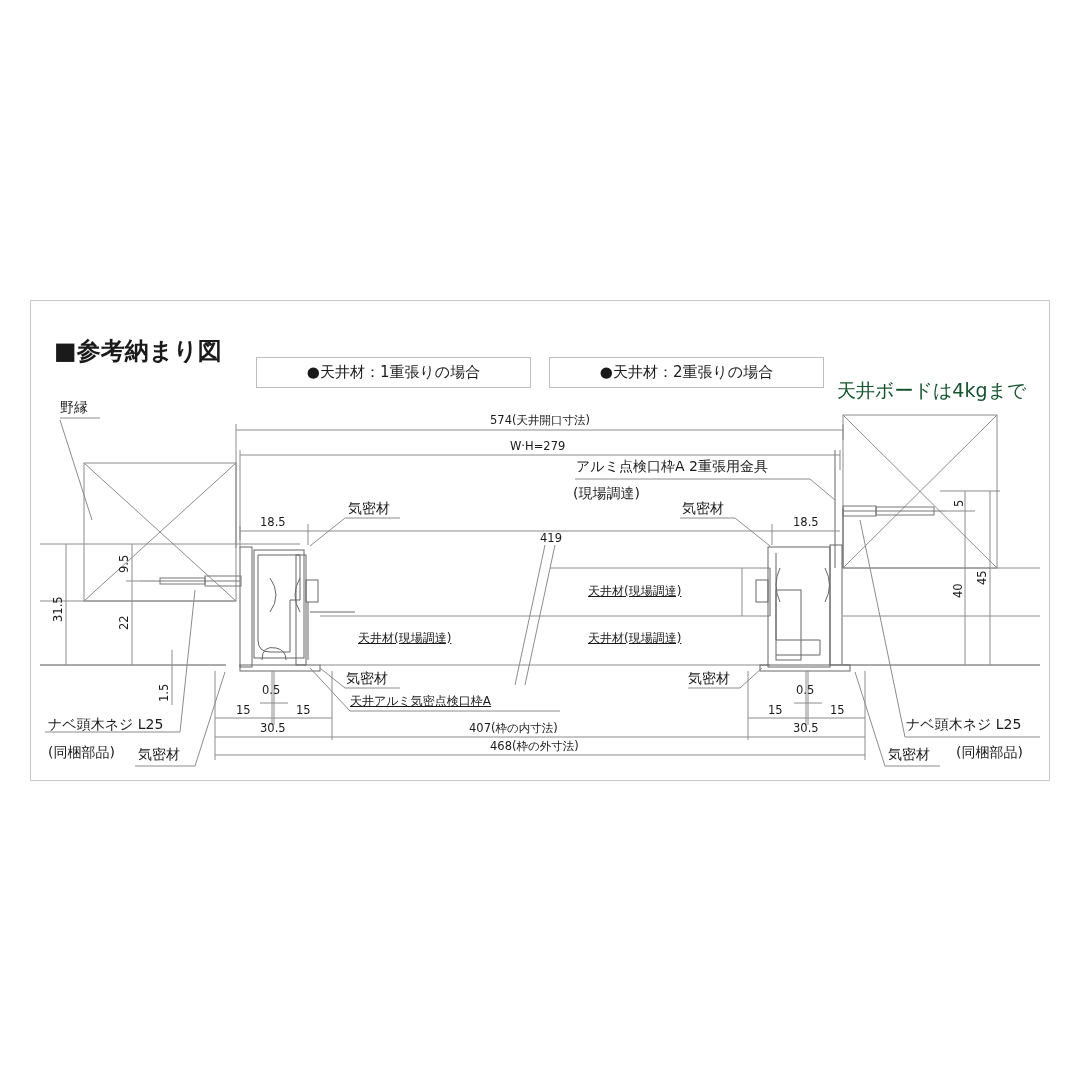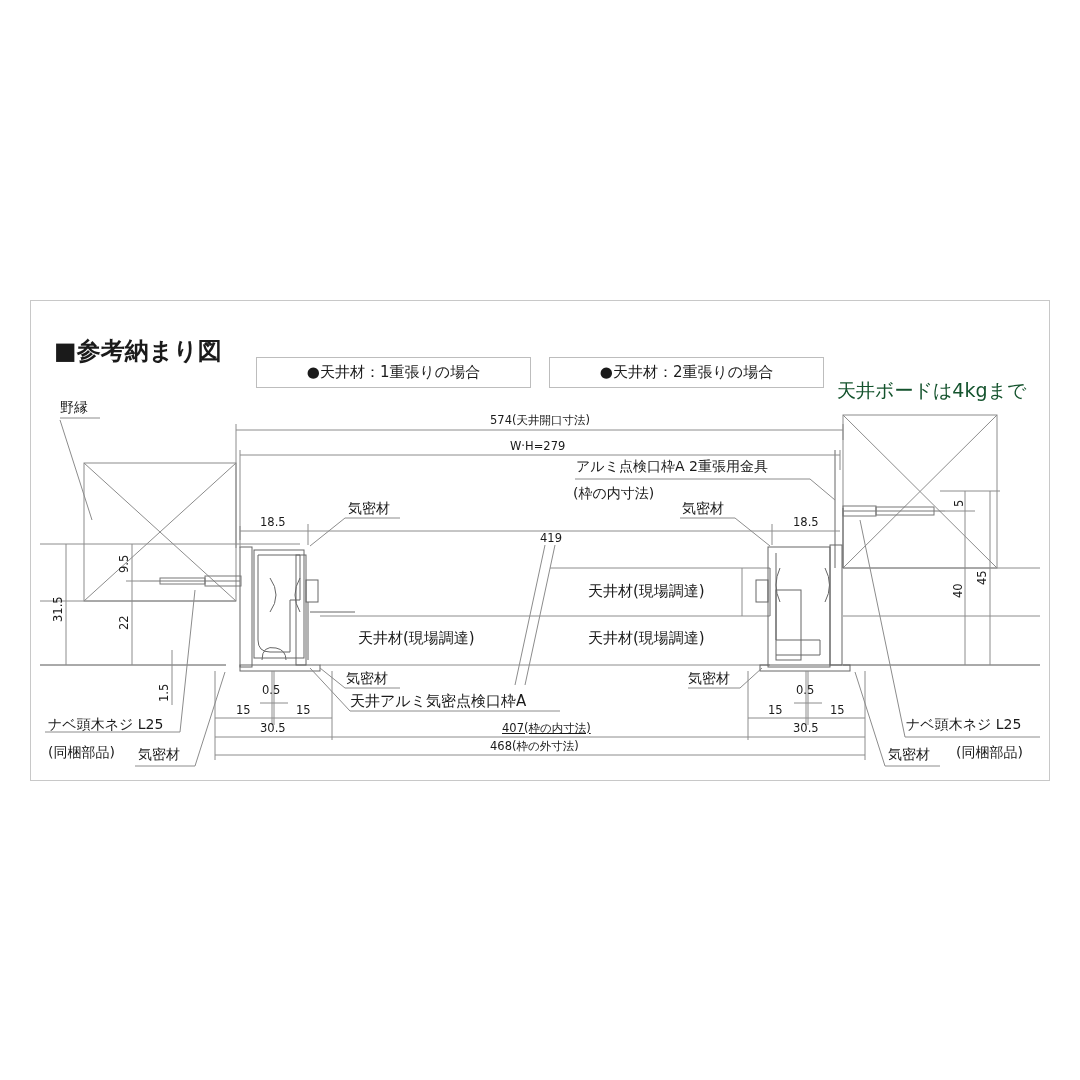--- a/index.html
+++ b/index.html
@@ -8,21 +8,21 @@
   .frame { position:absolute; left:30px; top:300px; width:1020px; height:481px;
            border:1px solid #c8c8c8; box-sizing:border-box; }
   .title { position:absolute; left:54px; top:299px; font-size:24px; font-weight:bold;
            color:#1a1a1a; letter-spacing:0px; white-space:nowrap;margin-top:36px; }
   .case-box { position:absolute; top:357px; height:31px; border:1px solid #bdbdbd;
               box-sizing:border-box; font-size:15px; line-height:29px; text-align:center;
               color:#1a1a1a; white-space:nowrap; }
   .note { position:absolute; left:837px; top:363px; font-size:19px; color:#14532d; white-space:nowrap;margin-top:15px; }
   .lbl { position:absolute; font-size:13px; color:#1a1a1a; white-space:nowrap; line-height:16px; }
   .lbl.md { font-size:14px; }
-  .lbl.lg { font-size:15px; }
+  .lbl.lg { font-size:12px;text-decoration:underline; }
   .dim { position:absolute; font-size:11.5px; color:#1a1a1a; white-space:nowrap; line-height:13px; }
   .dim.v { transform-origin:left top; transform:rotate(-90deg); }
   svg.draw { position:absolute; left:0; top:0; }
 </style>
 </head>
 <body>
 
 <div class="frame"></div>
 
 <div class="title">■参考納まり図</div>
@@ -170,21 +170,21 @@
     <line x1="905" y1="737" x2="860" y2="520"></line>
     <line x1="885" y1="766" x2="940" y2="766"></line>
     <line x1="885" y1="766" x2="855" y2="672"></line>
   </g>
 </svg>
 
 <div class="lbl md" style="left:60px;top:399px;text-align:center;">野縁</div>
 <div class="lbl md" style="left:348px;top:500px;">気密材</div>
 <div class="lbl md" style="left:682px;top:500px;">気密材</div>
 <div class="lbl md" style="left:576px;top:458px;">アルミ点検口枠A 2重張用金具</div>
-<div class="lbl md" style="left:573px;top:485px;">(枠の内寸法)</div>
+<div class="lbl md" style="left:573px;top:485px;">(現場調達)</div>
 <div class="lbl lg" style="left:588px;top:583px;">天井材(現場調達)</div>
 <div class="lbl lg" style="left:358px;top:630px;">天井材(現場調達)</div>
 <div class="lbl lg" style="left:588px;top:630px;">天井材(現場調達)</div>
 <div class="lbl md" style="left:346px;top:670px;">気密材</div>
 <div class="lbl lg" style="left:350px;top:693px;">天井アルミ気密点検口枠A</div>
 <div class="lbl md" style="left:688px;top:670px;">気密材</div>
 <div class="lbl md" style="left:48px;top:716px;">ナベ頭木ネジ L25</div>
 <div class="lbl md" style="left:48px;top:744px;">(同梱部品)</div>
 <div class="lbl md" style="left:138px;top:746px;">気密材</div>
 <div class="lbl md" style="left:906px;top:716px;">ナベ頭木ネジ L25</div>
@@ -201,17 +201,17 @@
 <div class="dim v" style="left:118px;top:630px;">22</div>
 <div class="dim v" style="left:158px;top:702px;">1.5</div>
 <div class="dim" style="left:262px;top:684px;">0.5</div>
 <div class="dim" style="left:236px;top:704px;">15</div>
 <div class="dim" style="left:296px;top:704px;">15</div>
 <div class="dim" style="left:260px;top:722px;">30.5</div>
 <div class="dim" style="left:796px;top:684px;">0.5</div>
 <div class="dim" style="left:768px;top:704px;">15</div>
 <div class="dim" style="left:830px;top:704px;">15</div>
 <div class="dim" style="left:793px;top:722px;">30.5</div>
-<div class="dim" style="left:502px;top:722px;text-decoration:underline;">407(枠の内寸法)</div>
+<div class="dim" style="left:469px;top:722px;">407(枠の内寸法)</div>
 <div class="dim" style="left:490px;top:740px;">468(枠の外寸法)</div>
 <div class="dim v" style="left:953px;top:507px;">5</div>
 <div class="dim v" style="left:952px;top:598px;">40</div>
 <div class="dim v" style="left:976px;top:585px;">45</div>
 
 </body></html>

